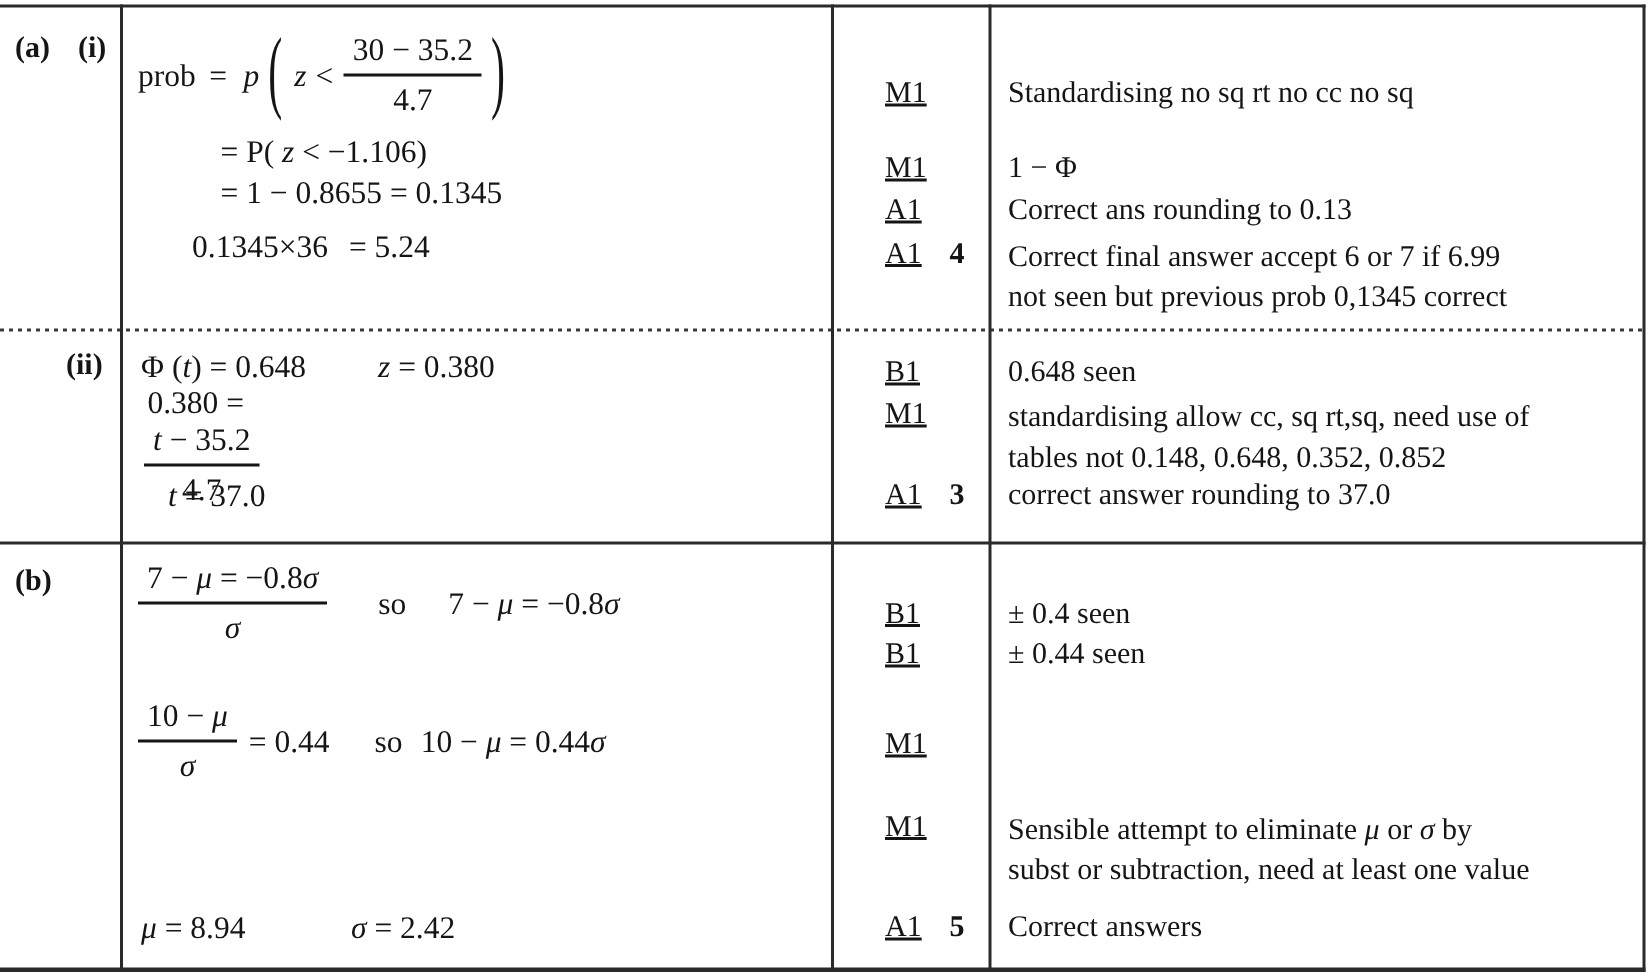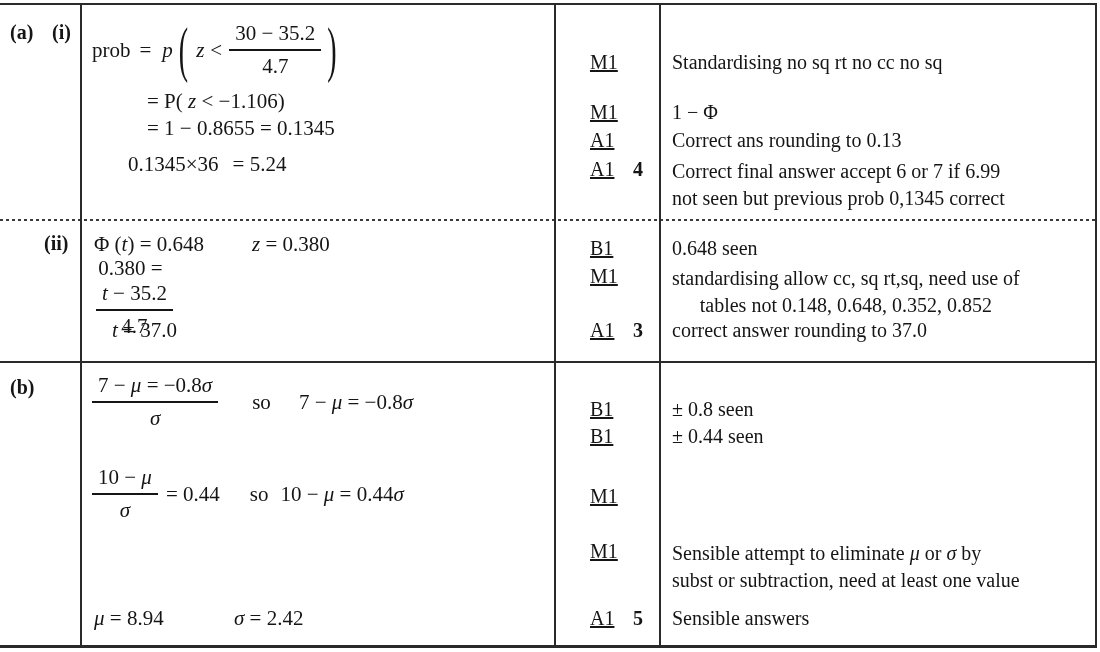--- a/index.html
+++ b/index.html
@@ -91,21 +91,21 @@
   </div>
 
   <div class="abs math" style="left:112px;top:318px;"><i>t</i><span> = 37.0</span></div>
 
   <div class="abs mark" style="top:237px;">B1</div>
   <div class="abs mark" style="top:265px;">M1</div>
   <div class="abs mark" style="top:319px;">A1</div>
   <div class="abs tot" style="top:319px;">3</div>
 
   <div class="abs com" style="top:237px;">0.648 seen</div>
-  <div class="abs com lh" style="top:265px;text-align:center;">
+  <div class="abs com lh" style="top:265px;">
     <div>standardising allow cc, sq rt,sq, need use of</div>
     <div>tables not 0.148, 0.648, 0.352, 0.852</div>
   </div>
   <div class="abs com" style="top:319px;">correct answer rounding to 37.0</div>
 
   <div class="abs b" style="left:10px;top:376px;">(b)</div>
 
   <div class="mathrow math" style="left:92px;top:370px;height:64px;">
     <span class="frac">
       <span class="num"><span>7 − </span><i>μ</i><span> = −0.8</span><i>σ</i></span>
@@ -128,21 +128,21 @@
   <div class="abs math" style="left:94px;top:606px;"><i>μ</i><span> = 8.94</span></div>
   <div class="abs math" style="left:234px;top:606px;"><i>σ</i><span> = 2.42</span></div>
 
   <div class="abs mark" style="top:398px;">B1</div>
   <div class="abs mark" style="top:425px;">B1</div>
   <div class="abs mark" style="top:485px;">M1</div>
   <div class="abs mark" style="top:540px;">M1</div>
   <div class="abs mark" style="top:607px;">A1</div>
   <div class="abs tot" style="top:607px;">5</div>
 
-  <div class="abs com" style="top:398px;">± 0.8 seen</div>
+  <div class="abs com" style="top:398px;">± 0.4 seen</div>
   <div class="abs com" style="top:425px;">± 0.44 seen</div>
   <div class="abs com lh" style="top:540px;">
     <div><span>Sensible attempt to eliminate </span><i>μ</i><span> or </span><i>σ</i><span> by</span></div>
     <div>subst or subtraction, need at least one value</div>
   </div>
-  <div class="abs com" style="top:607px;">Sensible answers</div>
+  <div class="abs com" style="top:607px;">Correct answers</div>
 
 </div>
 
 </body></html>

